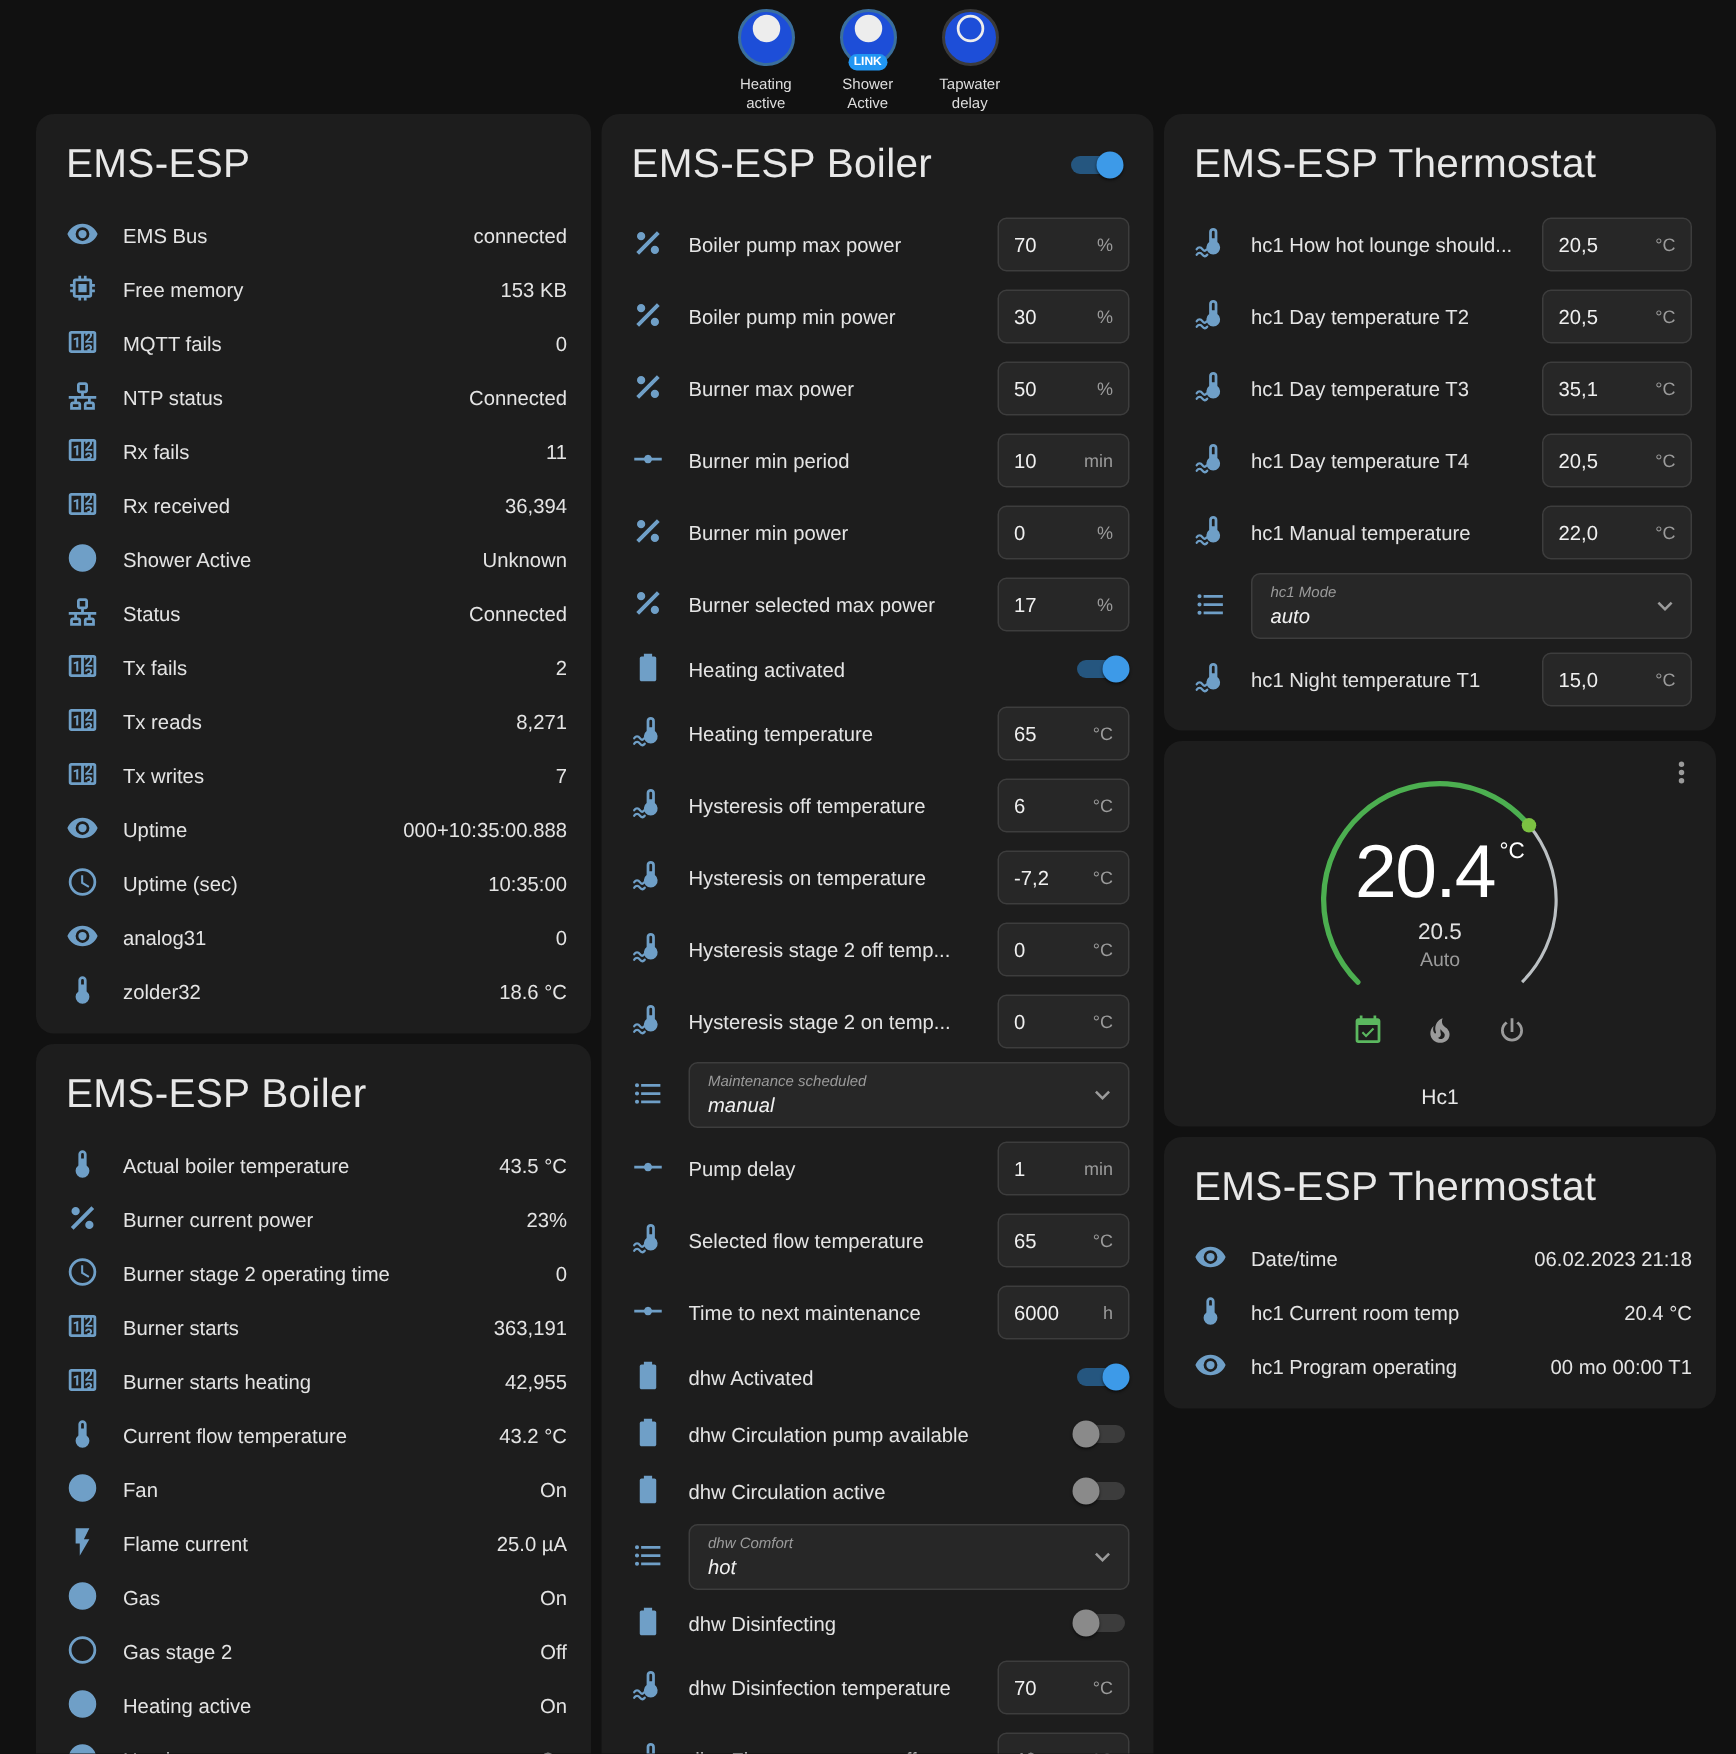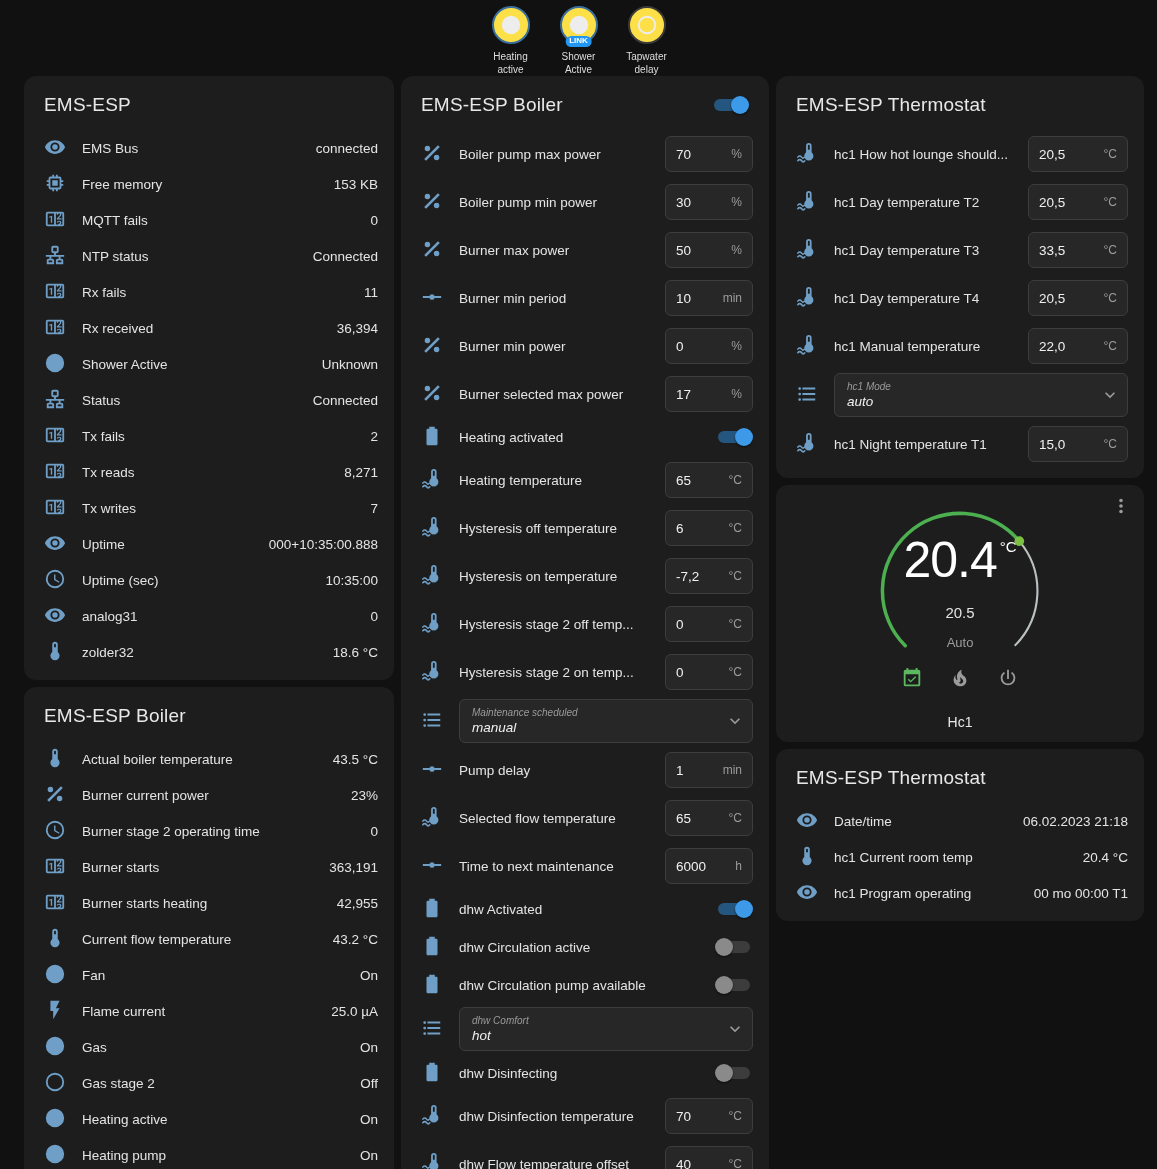--- a/index.html
+++ b/index.html
@@ -12,32 +12,32 @@
     --muted:#9b9b9b;
     --box:#272727;
     --box-border:#3d3d3d;
   }
   *{margin:0;padding:0;box-sizing:border-box;}
   html,body{width:1157px;height:1169px;overflow:hidden;background:var(--bg);
     font-family:"Liberation Sans", sans-serif;color:var(--text);}
   
   .badge-bar{height:76px;display:flex;justify-content:center;align-items:flex-start;gap:12px;padding-top:6px;}
   .badge{width:56px;display:flex;flex-direction:column;align-items:center;cursor:pointer;}
-  .badge-circle{position:relative;width:38px;height:38px;border-radius:50%;background:#fde047;
-    border:2px solid #3a6f9d;display:flex;align-items:center;justify-content:center;color:#ededed;}
+  .badge-circle{position:relative;width:38px;height:38px;border-radius:50%;background:#1d4ed8;
+    border:2px solid #3a6f9d;display:flex;justify-content:center;color:#ededed;}
   .badge.inactive .badge-circle{border-color:#3a3a3a;}
   .badge-circle svg{width:22px;height:22px;display:block;}
   .badge-chip{position:absolute;bottom:-5px;left:50%;transform:translateX(-50%);
     background:#2196f3;color:#fff;font-size:8px;font-weight:bold;padding:1px 4px;border-radius:7px;line-height:1.1;}
   .badge-label{margin-top:7px;font-size:10px;line-height:1.25;text-align:center;color:#dedede;}
   
   .columns{display:grid;grid-template-columns:370px 368px 368px;gap:7px;padding:0 24px;align-items:start;}
   .col{display:flex;flex-direction:column;gap:7px;}
   .card{background:var(--card);border-radius:12px;padding:14px 16px 10px;position:relative;}
-  .card-title{font-size:19px;font-weight:400;color:#e8e8e8;padding:4px 4px 14px;letter-spacing:.2px;}
+  .card-title{font-size:27px;font-weight:400;color:#e8e8e8;padding:4px 4px 14px;letter-spacing:.2px;}
   .card-head{display:flex;align-items:center;justify-content:space-between;padding:4px 4px 14px;}
   .card-head .card-title{padding:0;}
   
   .row{display:flex;align-items:center;height:36px;}
   .row .icon{flex:0 0 24px;width:24px;height:24px;margin:0 14px 0 4px;color:var(--icon);}
   .row .icon svg{width:22px;height:22px;display:block;}
   .row .label{flex:1;font-size:13.5px;color:var(--text);white-space:nowrap;overflow:hidden;text-overflow:ellipsis;}
   .row .value{margin-left:10px;font-size:13.5px;color:var(--text);white-space:nowrap;}
   .rows.ctl .row.number{height:48px;}
   .rows.ctl .row.toggle{height:38px;}
@@ -62,21 +62,21 @@
   .switch.on .knob{left:20px;background:var(--accent);}
   
   .gauge-card{display:flex;flex-direction:column;align-items:center;padding:14px 16px 12px;}
   .menu-dots{position:absolute;top:10px;right:10px;width:24px;height:24px;color:var(--muted);cursor:pointer;}
   .menu-dots svg{width:22px;height:22px;display:block;}
   .gauge{position:relative;width:176px;height:176px;margin-top:4px;cursor:pointer;}
   .gauge svg.dial{position:absolute;inset:0;width:176px;height:176px;}
   .arc-active{fill:none;stroke:var(--green);stroke-width:4;stroke-linecap:round;}
   .arc-rest{fill:none;stroke:#d7dde0;stroke-width:2.4;opacity:.85;}
   .arc-dot{fill:#7cc142;}
-  .gauge-center{position:absolute;inset:0;display:flex;flex-direction:column;align-items:center;justify-content:center;padding-top:2px;gap:12px;}
+  .gauge-center{position:absolute;inset:0;display:flex;flex-direction:column;align-items:center;justify-content:center;padding-top:2px;}
   .cur{display:flex;align-items:flex-start;color:#ffffff;}
   .cur .big{font-size:50px;line-height:1;letter-spacing:-1px;}
   .cur .deg{font-size:15px;margin:3px 0 0 3px;}
   .target{font-size:15px;color:#e2e2e2;margin-top:7px;}
   .mode{font-size:13px;color:var(--muted);margin-top:2px;}
   .gauge-icons{display:flex;gap:26px;margin-top:-12px;}
   .gi{width:22px;height:22px;color:var(--muted);cursor:pointer;}
   .gi svg{width:22px;height:22px;display:block;}
   .gi.active{color:#5bb85f;}
   .gauge-name{margin-top:25px;font-size:14px;color:#e8e8e8;}
@@ -593,33 +593,33 @@
               <span class="track"></span>
               <span class="knob"></span>
             </div>
           </div>
           <div class="row toggle">
             <span class="icon">
               <svg viewBox="0 0 24 24">
                 <path fill="currentColor" d="M16.67,4H15V2H9V4H7.33A1.33,1.33 0 0,0 6,5.33V20.66C6,21.4 6.6,22 7.33,22H16.66C17.4,22 18,21.4 18,20.66V5.33C18,4.6 17.4,4 16.67,4Z"></path>
               </svg>
             </span>
-            <span class="label">dhw Circulation active</span>
+            <span class="label">dhw Circulation pump available</span>
             <div class="switch off">
               <span class="track"></span>
               <span class="knob"></span>
             </div>
           </div>
           <div class="row toggle">
             <span class="icon">
               <svg viewBox="0 0 24 24">
                 <path fill="currentColor" d="M16.67,4H15V2H9V4H7.33A1.33,1.33 0 0,0 6,5.33V20.66C6,21.4 6.6,22 7.33,22H16.66C17.4,22 18,21.4 18,20.66V5.33C18,4.6 17.4,4 16.67,4Z"></path>
               </svg>
             </span>
-            <span class="label">dhw Circulation pump available</span>
+            <span class="label">dhw Circulation active</span>
             <div class="switch off">
               <span class="track"></span>
               <span class="knob"></span>
             </div>
           </div>
           <div class="row select">
             <span class="icon">
               <svg viewBox="0 0 24 24">
                 <path fill="currentColor" d="M7,5H21V7H7V5M7,13V11H21V13H7M4,4.5A1.5,1.5 0 0,1 5.5,6A1.5,1.5 0 0,1 4,7.5A1.5,1.5 0 0,1 2.5,6A1.5,1.5 0 0,1 4,4.5M4,10.5A1.5,1.5 0 0,1 5.5,12A1.5,1.5 0 0,1 4,13.5A1.5,1.5 0 0,1 2.5,12A1.5,1.5 0 0,1 4,10.5M7,19V17H21V19H7M4,16.5A1.5,1.5 0 0,1 5.5,18A1.5,1.5 0 0,1 4,19.5A1.5,1.5 0 0,1 2.5,18A1.5,1.5 0 0,1 4,16.5Z"></path>
               </svg>
@@ -708,21 +708,21 @@
           </div>
           <div class="row number">
             <span class="icon">
               <svg viewBox="0 0 24 24">
                 <path fill="currentColor" d="M17 11.3V4a3 3 0 0 0-6 0v7.3a5 5 0 1 0 6 0zM14 3a1 1 0 0 1 1 1v4.5h-2V4a1 1 0 0 1 1-1z"></path>
                 <path fill="none" stroke="currentColor" stroke-width="1.7" stroke-linecap="round" d="M2 16.5c1.2-1.7 2.9-1.7 4.1 0s2.1 1.2 3 .2 M2 20.5c1.2-1.7 2.9-1.7 4.1 0s2.4 1.4 3.5 0"></path>
               </svg>
             </span>
             <span class="label">hc1 Day temperature T3</span>
             <div class="numbox">
-              <span class="num">33,5</span>
+              <span class="num">35,1</span>
               <span class="unit">°C</span>
             </div>
           </div>
           <div class="row number">
             <span class="icon">
               <svg viewBox="0 0 24 24">
                 <path fill="currentColor" d="M17 11.3V4a3 3 0 0 0-6 0v7.3a5 5 0 1 0 6 0zM14 3a1 1 0 0 1 1 1v4.5h-2V4a1 1 0 0 1 1-1z"></path>
                 <path fill="none" stroke="currentColor" stroke-width="1.7" stroke-linecap="round" d="M2 16.5c1.2-1.7 2.9-1.7 4.1 0s2.1 1.2 3 .2 M2 20.5c1.2-1.7 2.9-1.7 4.1 0s2.4 1.4 3.5 0"></path>
               </svg>
             </span>

